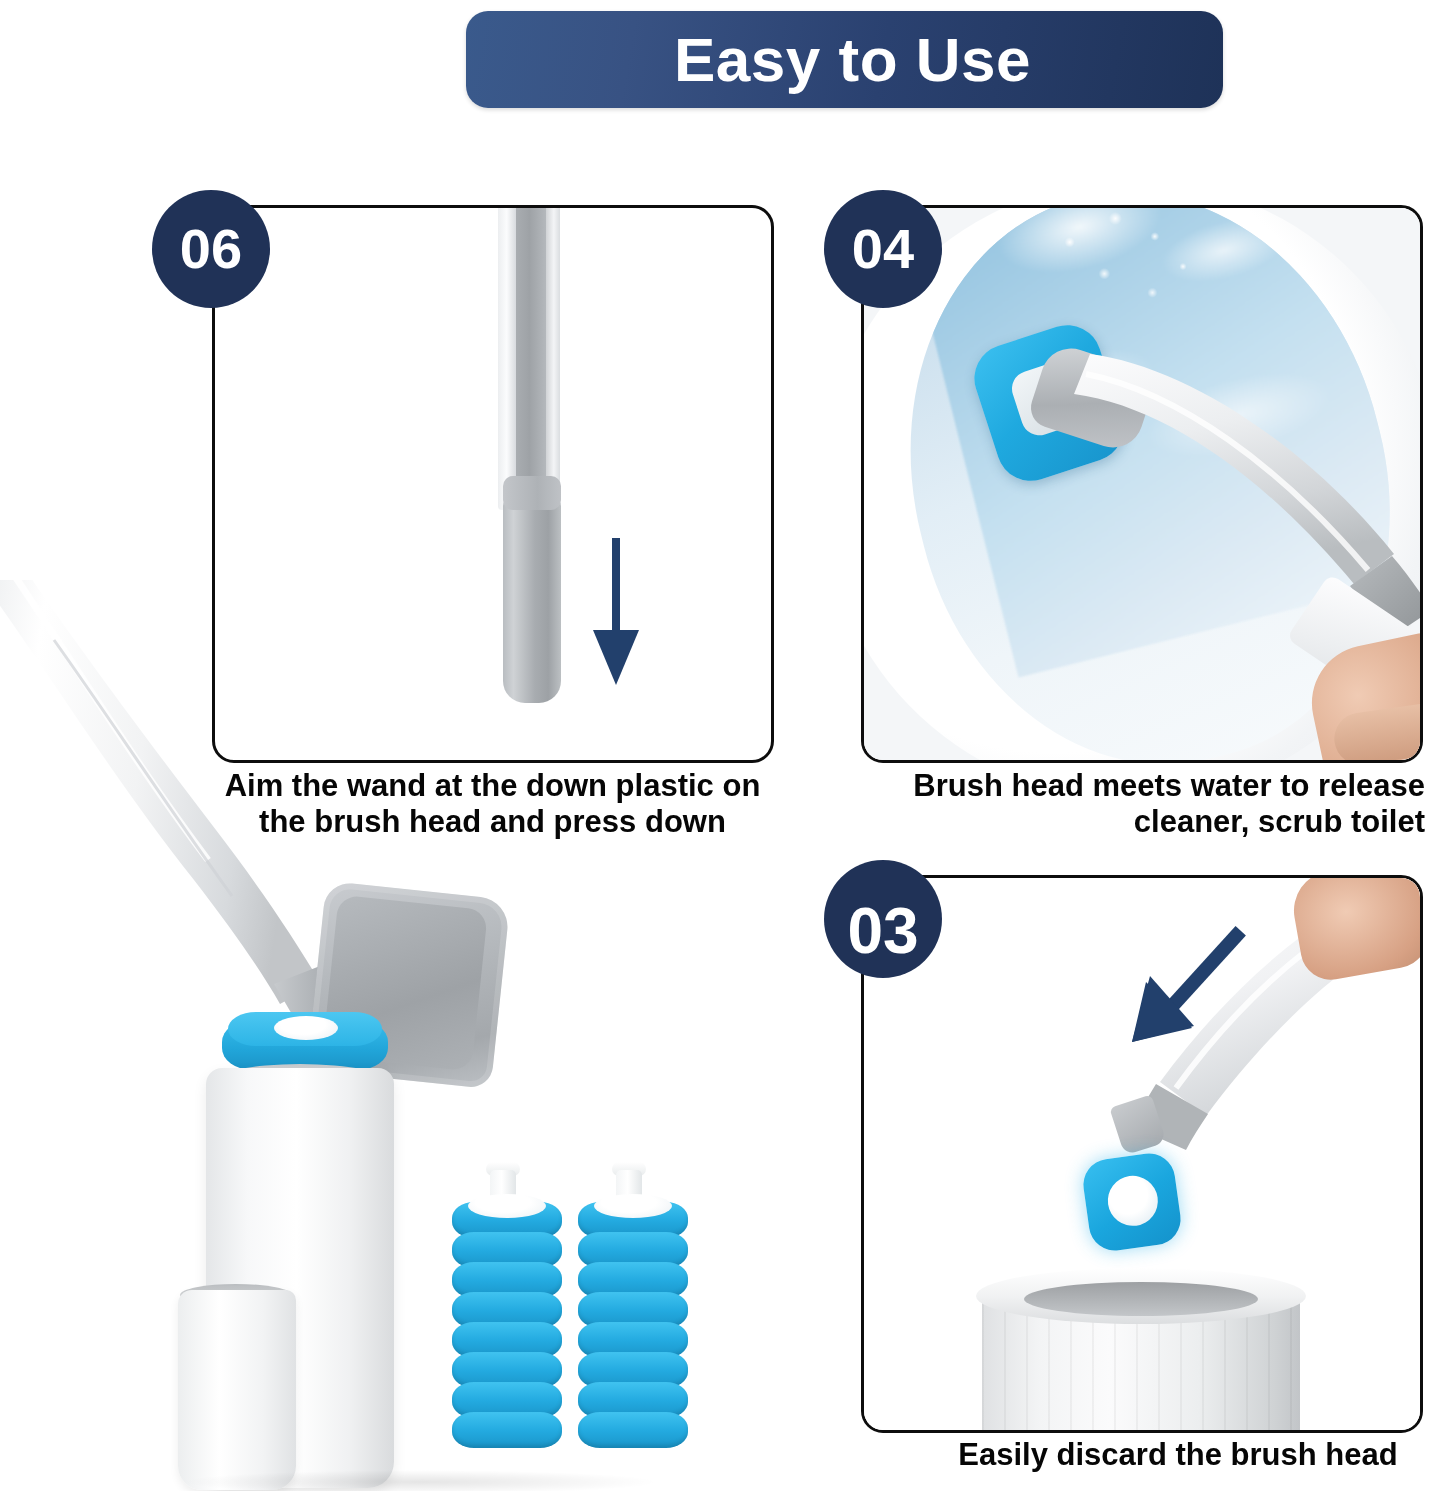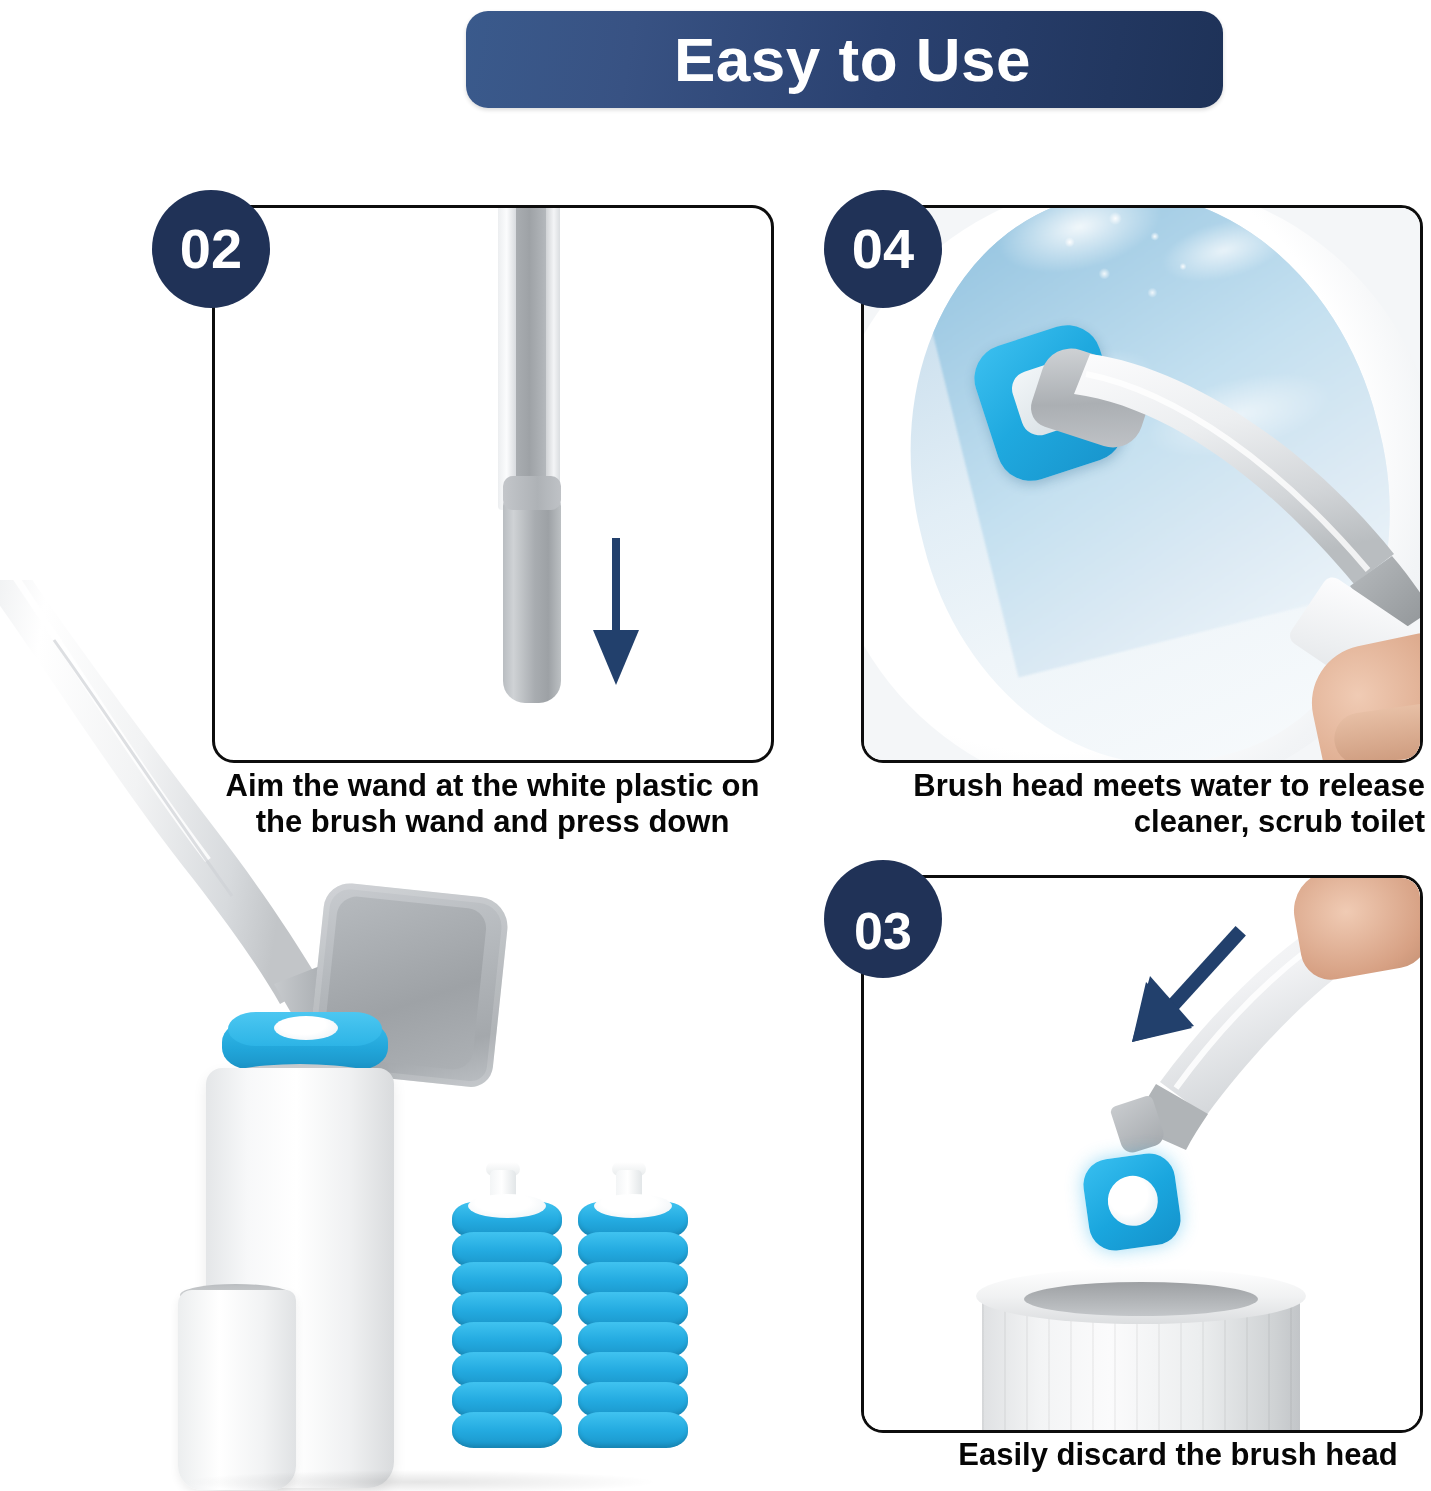--- a/index.html
+++ b/index.html
@@ -28,21 +28,21 @@
   .panel-3{left:861px;top:875px;width:556px;height:552px;}
 
   .badge{position:absolute;border-radius:50%;background:#203257;
          display:flex;align-items:center;justify-content:center;z-index:6;}
   .badge span{color:#fff;font-weight:bold;line-height:1;}
   .badge-1{left:152px;top:190px;width:118px;height:118px;}
   .badge-1 span{font-size:56px;}
   .badge-2{left:824px;top:190px;width:118px;height:118px;}
   .badge-2 span{font-size:56px;}
   .badge-3{left:824px;top:860px;width:118px;height:118px;}
-  .badge-3 span{font-size:52px;margin-top:24px;}
+  .badge-3 span{font-size:64px;margin-top:24px;}
 
   .caption{position:absolute;text-align:center;font-weight:bold;
            color:#060606;font-size:31px;line-height:1.15;}
   .cap-1{left:200px;top:768px;width:585px;}
   .cap-2{left:855px;top:768px;width:570px;text-align:right;}
   .cap-3{left:893px;top:1437px;width:570px;}
   .p1-shaft{position:absolute;left:283px;top:-8px;width:62px;height:310px;
     background:linear-gradient(90deg,#eceef0 0%,#fbfcfd 14%,#d5d8dc 30%,#aeb2b6 52%,#c7cacd 74%,#f3f4f6 90%,#dadde0 100%);
     border-radius:4px;}
   .p1-shaft-inner{position:absolute;left:301px;top:-8px;width:30px;height:306px;
@@ -270,23 +270,23 @@
   <div class="p1-shaft-inner"></div>
   <div class="p1-tip"></div>
 
   <div class="p1-arrow">
     <div class="shaft"></div>
       <div class="head"></div>
   </div>
 
 </div>
 <div class="badge badge-1">
-  <span>02</span>
-</div>
-<div class="caption cap-1">Aim the wand at the white plastic on the brush wand and press down</div>
+  <span>06</span>
+</div>
+<div class="caption cap-1">Aim the wand at the down plastic on the brush head and press down</div>
 
 <div class="panel panel-2">
   <div class="p2-scene">
     <div class="p2-rim"></div>
     <div class="p2-bowl">
       <div class="p2-water"></div>
       <div class="p2-bubbles"></div>
     </div>
     <div class="p2-sponge"></div>
     <div class="p2-sponge-core"></div>

